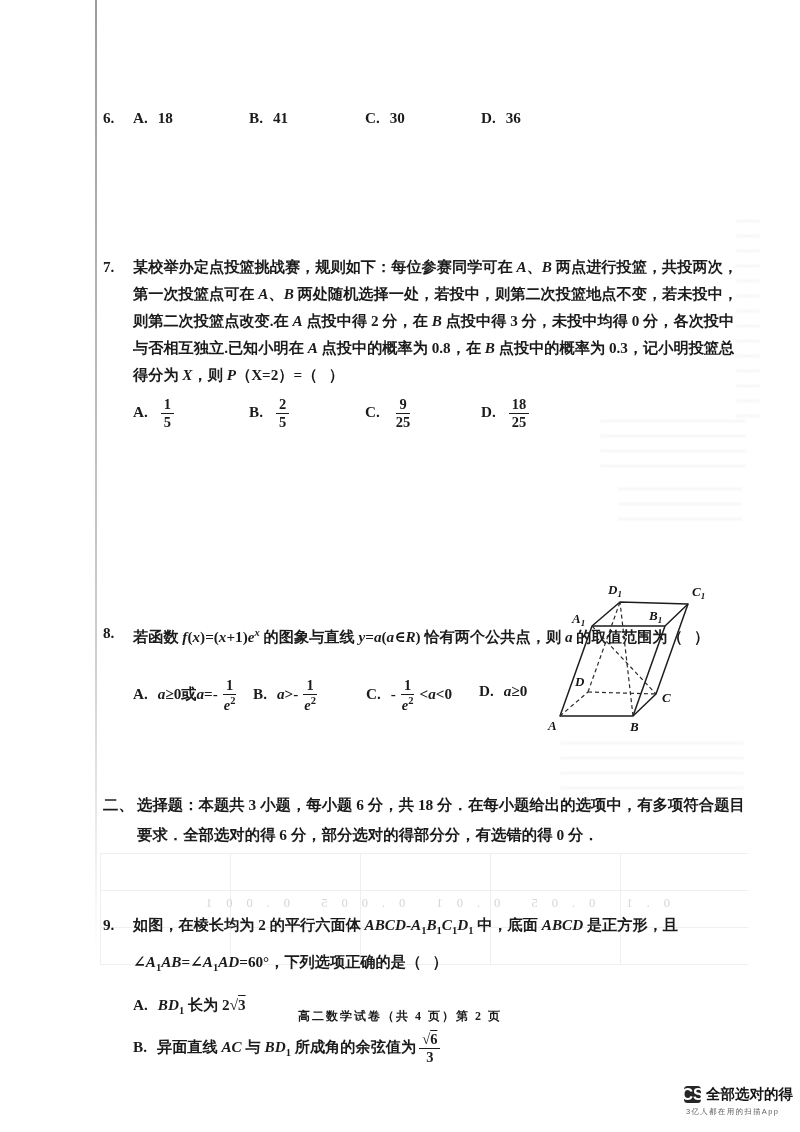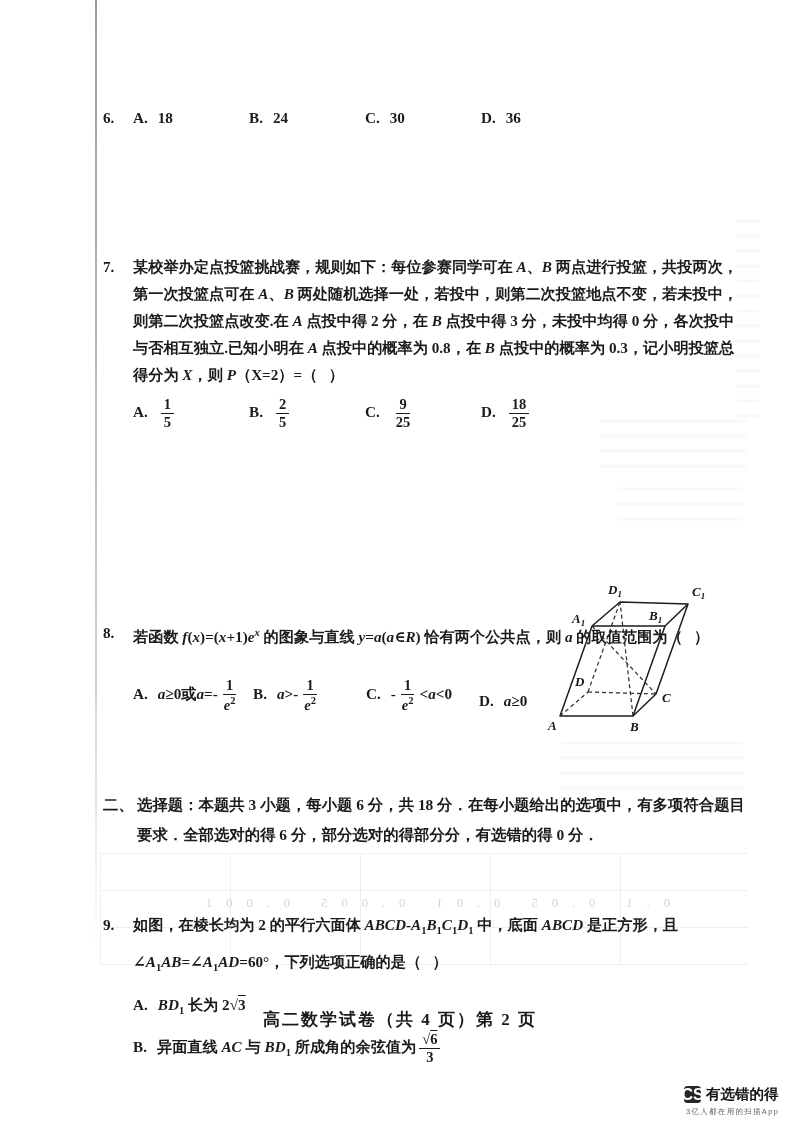--- a/index.html
+++ b/index.html
@@ -14,40 +14,40 @@
         background:repeating-linear-gradient(0deg,#777 0 1px,transparent 1px 37px),
                    repeating-linear-gradient(90deg,#777 0 1px,transparent 1px 130px)}
   .mirror{position:absolute;transform:scaleX(-1);color:#8f8f8f;opacity:.38;filter:blur(.7px);
           font-size:12.5px;letter-spacing:14px;font-family:"Liberation Serif",serif}
   
   .q{position:absolute;left:103px;width:650px;font-size:15.2px;font-weight:600}
   .qnum{position:absolute;left:0;top:0}
   .hang{position:relative;padding-left:30px}
   .hang2{position:relative;padding-left:34px}
   .lh30{line-height:30px}.lh27{line-height:27px}.lh31{line-height:31px}
-  .opts{display:flex;align-items:flex-end;margin-top:4px}
+  .opts{display:flex;align-items:flex-start;margin-top:4px}
   .opt{width:116px;flex:none;white-space:nowrap}
   .olabel{margin-right:10px}
   .bopt{margin-top:6px;white-space:nowrap}
   .bopt .olabel{margin-right:10px}
   sup{font-size:10.5px}
   sub{font-size:10.5px}
   .frac{display:inline-flex;flex-direction:column;align-items:center;vertical-align:middle;
         line-height:1.15;margin:0 3px;font-size:14.5px;text-align:center}
   .frac .nu{border-bottom:1.4px solid #1b1b1b;padding:0 3px;display:block}
   .frac .de{padding:0 3px;display:block}
   .sq .ov{text-decoration:overline}
   .sechdr{font-weight:700;font-size:15.4px}
   
   .fig{position:absolute;left:542px;top:581px;width:168px;height:154px}
   .fig svg text{font-size:13px;font-style:italic;font-weight:700;fill:#151515;font-family:"Liberation Serif",serif}
   .fig svg .sub{font-size:9px}
   
   .footer{position:absolute;top:1008px;left:0;width:100%;text-align:center;
-          font-weight:700;font-size:17px;letter-spacing:2px}
+          font-weight:700;font-size:12px;letter-spacing:2px}
   .cswrap{position:absolute;left:684px;top:1085px;font-family:"Liberation Sans","DejaVu Sans",sans-serif}
   .csrow{display:flex;align-items:center;gap:5px}
   .cs{width:17px;height:17px;background:#262626;color:#fff;border-radius:3.5px;font-weight:700;
       font-size:16px;display:flex;align-items:center;justify-content:center}
   .brand{font-size:14.5px;font-weight:700;color:#141414}
   .tag{font-size:7.5px;color:#636363;letter-spacing:1.3px;margin-top:3px;margin-left:2px}
 </style>
 </head>
 <body>
 
@@ -59,21 +59,21 @@
   <div class="smudge" style="left:600px;top:420px;width:146px;height:58px"></div>
   <div class="smudge" style="left:618px;top:488px;width:124px;height:44px"></div>
   <div class="smudge" style="left:560px;top:742px;width:184px;height:52px"></div>
   <div class="grid"></div>
   <div class="mirror" style="left:150px;top:896px;width:520px">0.1  0.05  0.01  0.005  0.001</div>
 
   <div class="q hang lh30" style="top:99px">
     <span class="qnum">6.</span>
     <div class="opts">
       <span class="opt"><span class="olabel">A.</span><span>18</span></span>
-      <span class="opt"><span class="olabel">B.</span><span>24</span></span>
+      <span class="opt"><span class="olabel">B.</span><span>41</span></span>
       <span class="opt"><span class="olabel">C.</span><span>30</span></span>
       <span class="opt"><span class="olabel">D.</span><span>36</span></span>
     </div>
   </div>
 
   <div class="q hang lh27" style="top:219px">
     <span class="qnum">7.</span>
     <div class="stem">某校举办定点投篮挑战赛，规则如下：每位参赛同学可在 <i>A</i>、<i>B</i> 两点进行投篮，共投两次，<br>第一次投篮点可在 <i>A</i>、<i>B</i> 两处随机选择一处，若投中，则第二次投篮地点不变，若未投中，<br>则第二次投篮点改变.在 <i>A</i> 点投中得 2 分，在 <i>B</i> 点投中得 3 分，未投中均得 0 分，各次投中<br>与否相互独立.已知小明在 <i>A</i> 点投中的概率为 0.8，在 <i>B</i> 点投中的概率为 0.3，记小明投篮总<br>得分为 <i>X</i>，则 <i>P</i>（X=2）=（&nbsp;&nbsp;&nbsp;）</div>
     <div class="opts" style="margin-top:8px">
       <span class="opt"><span class="olabel">A.</span><span><span class="frac">
@@ -154,18 +154,18 @@
       <text x="150" y="15"><tspan>C</tspan><tspan class="sub" dy="3">1</tspan></text>
       <text x="66" y="13"><tspan>D</tspan><tspan class="sub" dy="3">1</tspan></text>
     </svg>
   </div>
 
   <div class="footer">高二数学试卷（共 4 页）第 2 页</div>
 
   <div class="cswrap">
     <div class="csrow">
       <span class="cs">CS</span>
-      <span class="brand">有选错的得</span>
+      <span class="brand">全部选对的得</span>
     </div>
     <div class="tag">3亿人都在用的扫描App</div>
   </div>
 
 </div>
 
 </body></html>

